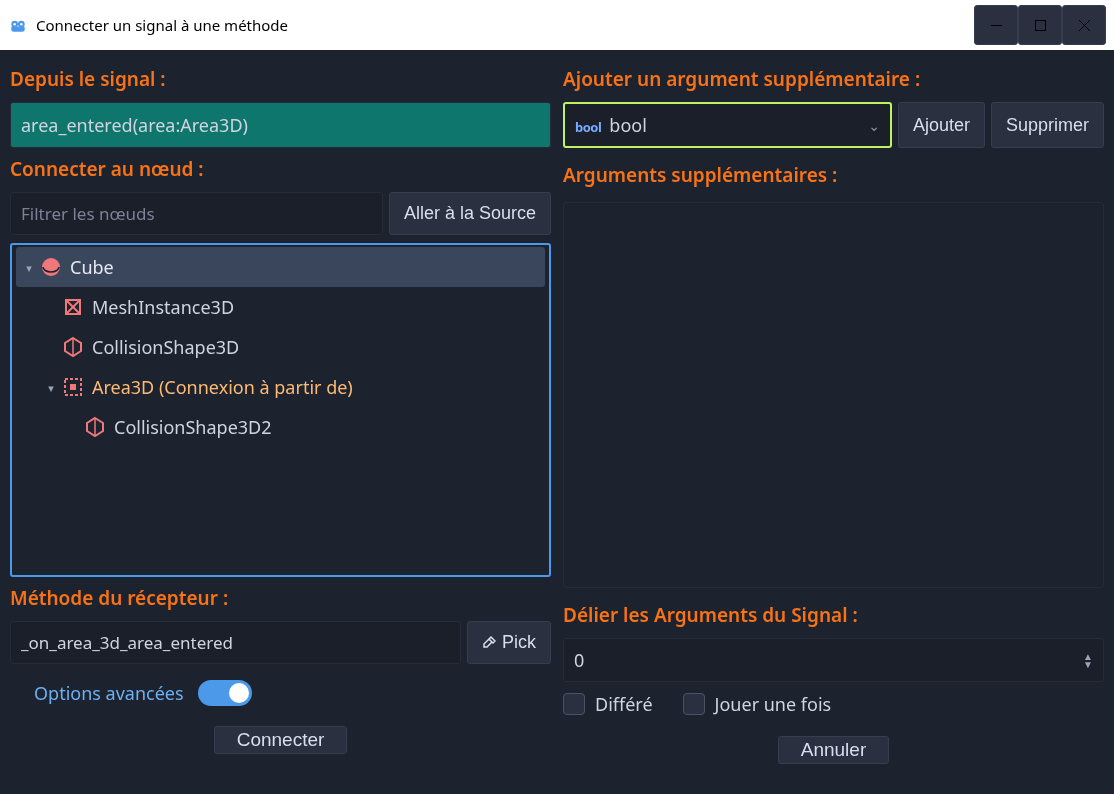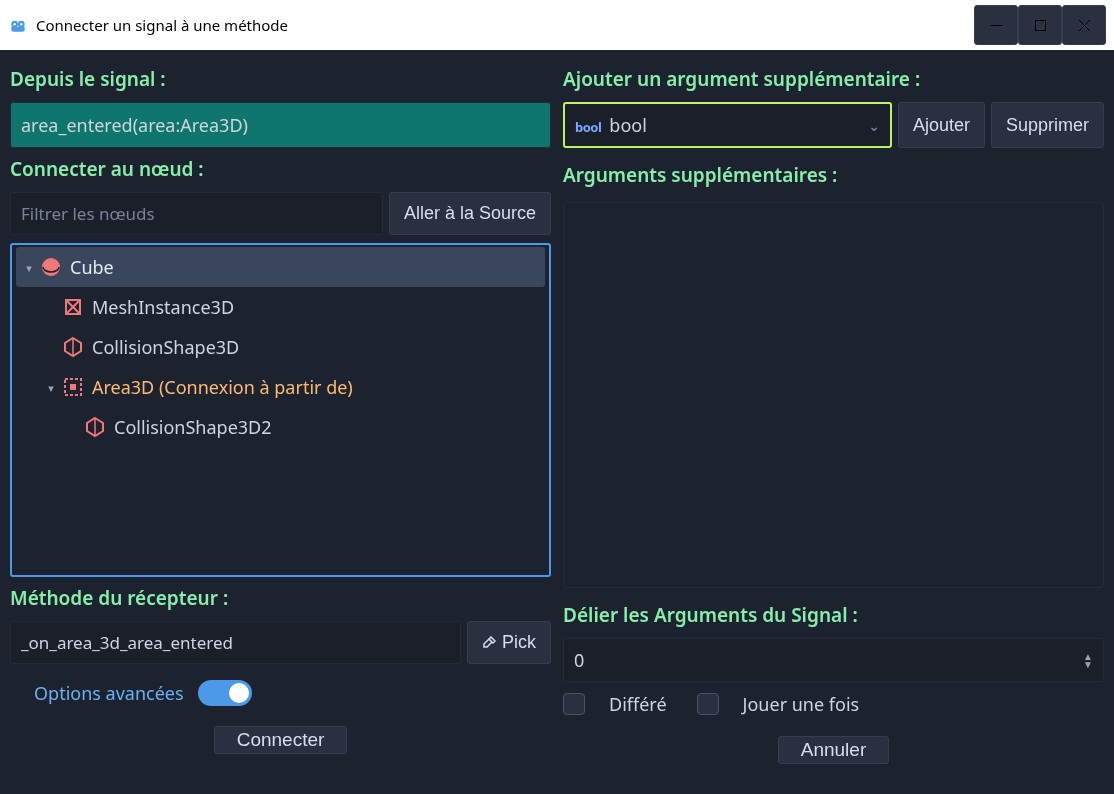--- a/index.html
+++ b/index.html
@@ -7,21 +7,21 @@
 
 .titlebar { background: #fff; height: 50px; display: flex; align-items: center; padding: 0 8px; color: #000; }
 .titlebar .logo { width: 20px; height: 20px; margin-right: 8px; }
 .titlebar .title { flex: 1; font-size: 15px; }
 .titlebar .btn { width: 44px; height: 40px; display: flex; align-items: center; justify-content: center; font-size: 14px; }
 .titlebar .btn svg { width: 11px; height: 11px; stroke: #000; stroke-width: 1; fill: none; }
 
 .content { display: flex; gap: 12px; padding: 8px 10px 12px 10px; }
 .col { flex: 1; display: flex; flex-direction: column; }
 
-.section-label { font-weight: 600; margin: 8px 0 10px 0; color: #86efac; font-size: 19px; }
+.section-label { font-weight: 600; margin: 8px 0 10px 0; color: #f97316; font-size: 19px; }
 
 .ro-field { background: #0f766e; border: 1px solid #252b38; padding: 10px 10px; border-radius: 3px; color: #cfd4e0; font-size: 18px; }
 
 .row { display: flex; gap: 6px; }
 
 .input { background: #1a1f2a; border: 1px solid #252b38; color: #cfd4e0; padding: 9px 10px; border-radius: 3px; font-size: 17px; font-family: inherit; }
 .input::placeholder { color: #7b8296; }
 .input.flex { flex: 1; }
 
 .btn { background: #2a3040; border: 1px solid #353d50; color: #d8deeb; padding: 9px 14px; border-radius: 3px; font-size: 18px; cursor: pointer; display: inline-flex; align-items: center; gap: 6px; }
@@ -39,21 +39,21 @@
 .select { background: #1a1f2a; border: 2px solid #bef264; color: #cfd4e0; padding: 9px 10px; border-radius: 3px; font-size: 18px; display: flex; align-items: center; justify-content: space-between; }
 .select .type-kw { color: #78a9ff; font-weight: 700; font-size: 13px; margin-right: 8px; letter-spacing: -0.5px; }
 .select .caret { font-size: 14px; color: #8891a5; }
 
 .args-list { background: #1d232e; border: 1px solid #252b38; height: 386px; border-radius: 3px; margin-top: 4px; }
 
 .spin { background: #1a1f2a; border: 1px solid #252b38; color: #cfd4e0; padding: 9px 10px; border-radius: 3px; font-size: 18px; display: flex; align-items: center; justify-content: space-between; }
 .spin .arrows { display: flex; flex-direction: column; font-size: 10px; line-height: 8px; color: #9aa3b8; }
 
 .check-row { display: flex; align-items: center; gap: 30px; margin-top: 10px; }
-.check { display: flex; align-items: center; gap: 24px; font-size: 18px; color: #cfd4e0; }
+.check { display: flex; align-items: center; gap: 10px; font-size: 18px; color: #cfd4e0; }
 .check .box { width: 22px; height: 22px; border: 1px solid #4a5268; border-radius: 4px; background: #2a3040; }
 
 .adv { display: flex; align-items: center; gap: 14px; margin-top: 16px; }
 .adv a { color: #6bb0f2; text-decoration: none; font-size: 18px; margin-left: 24px; }
 .toggle { width: 54px; height: 26px; border-radius: 13px; background: #4b99e8; position: relative; }
 .toggle .knob { width: 20px; height: 20px; border-radius: 50%; background: #fff; position: absolute; top: 3px; right: 3px; }
 
 .footer-row { margin-top: 20px; display: flex; justify-content: center; }
 
 .pick-icon { width: 14px; height: 14px; }

